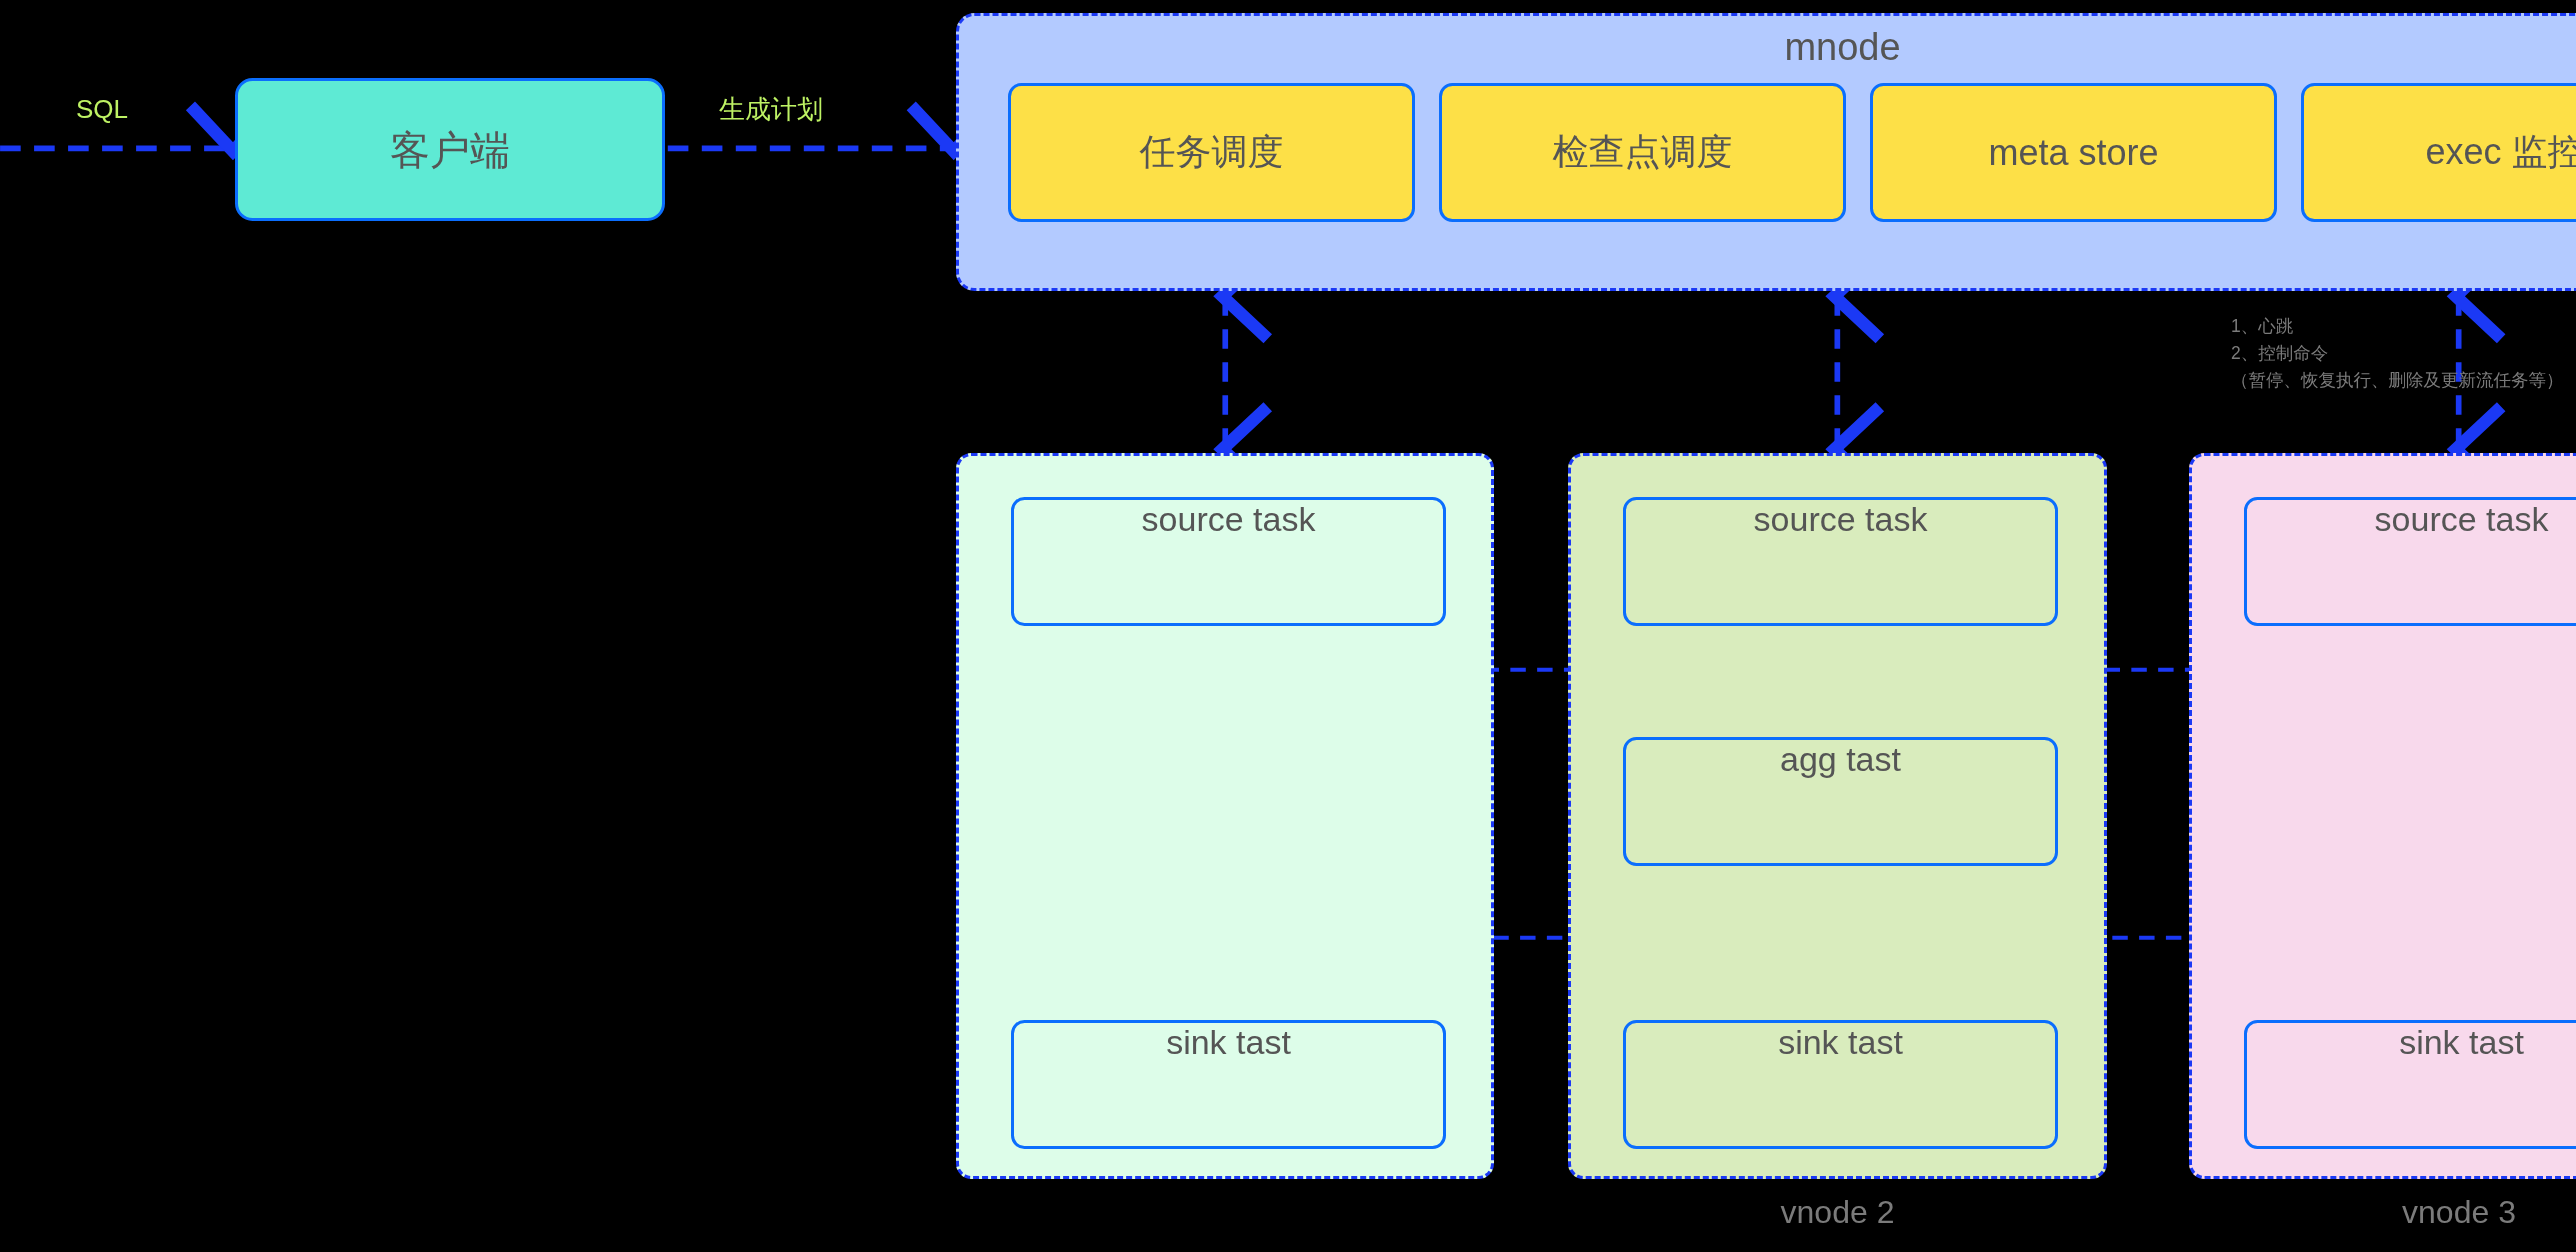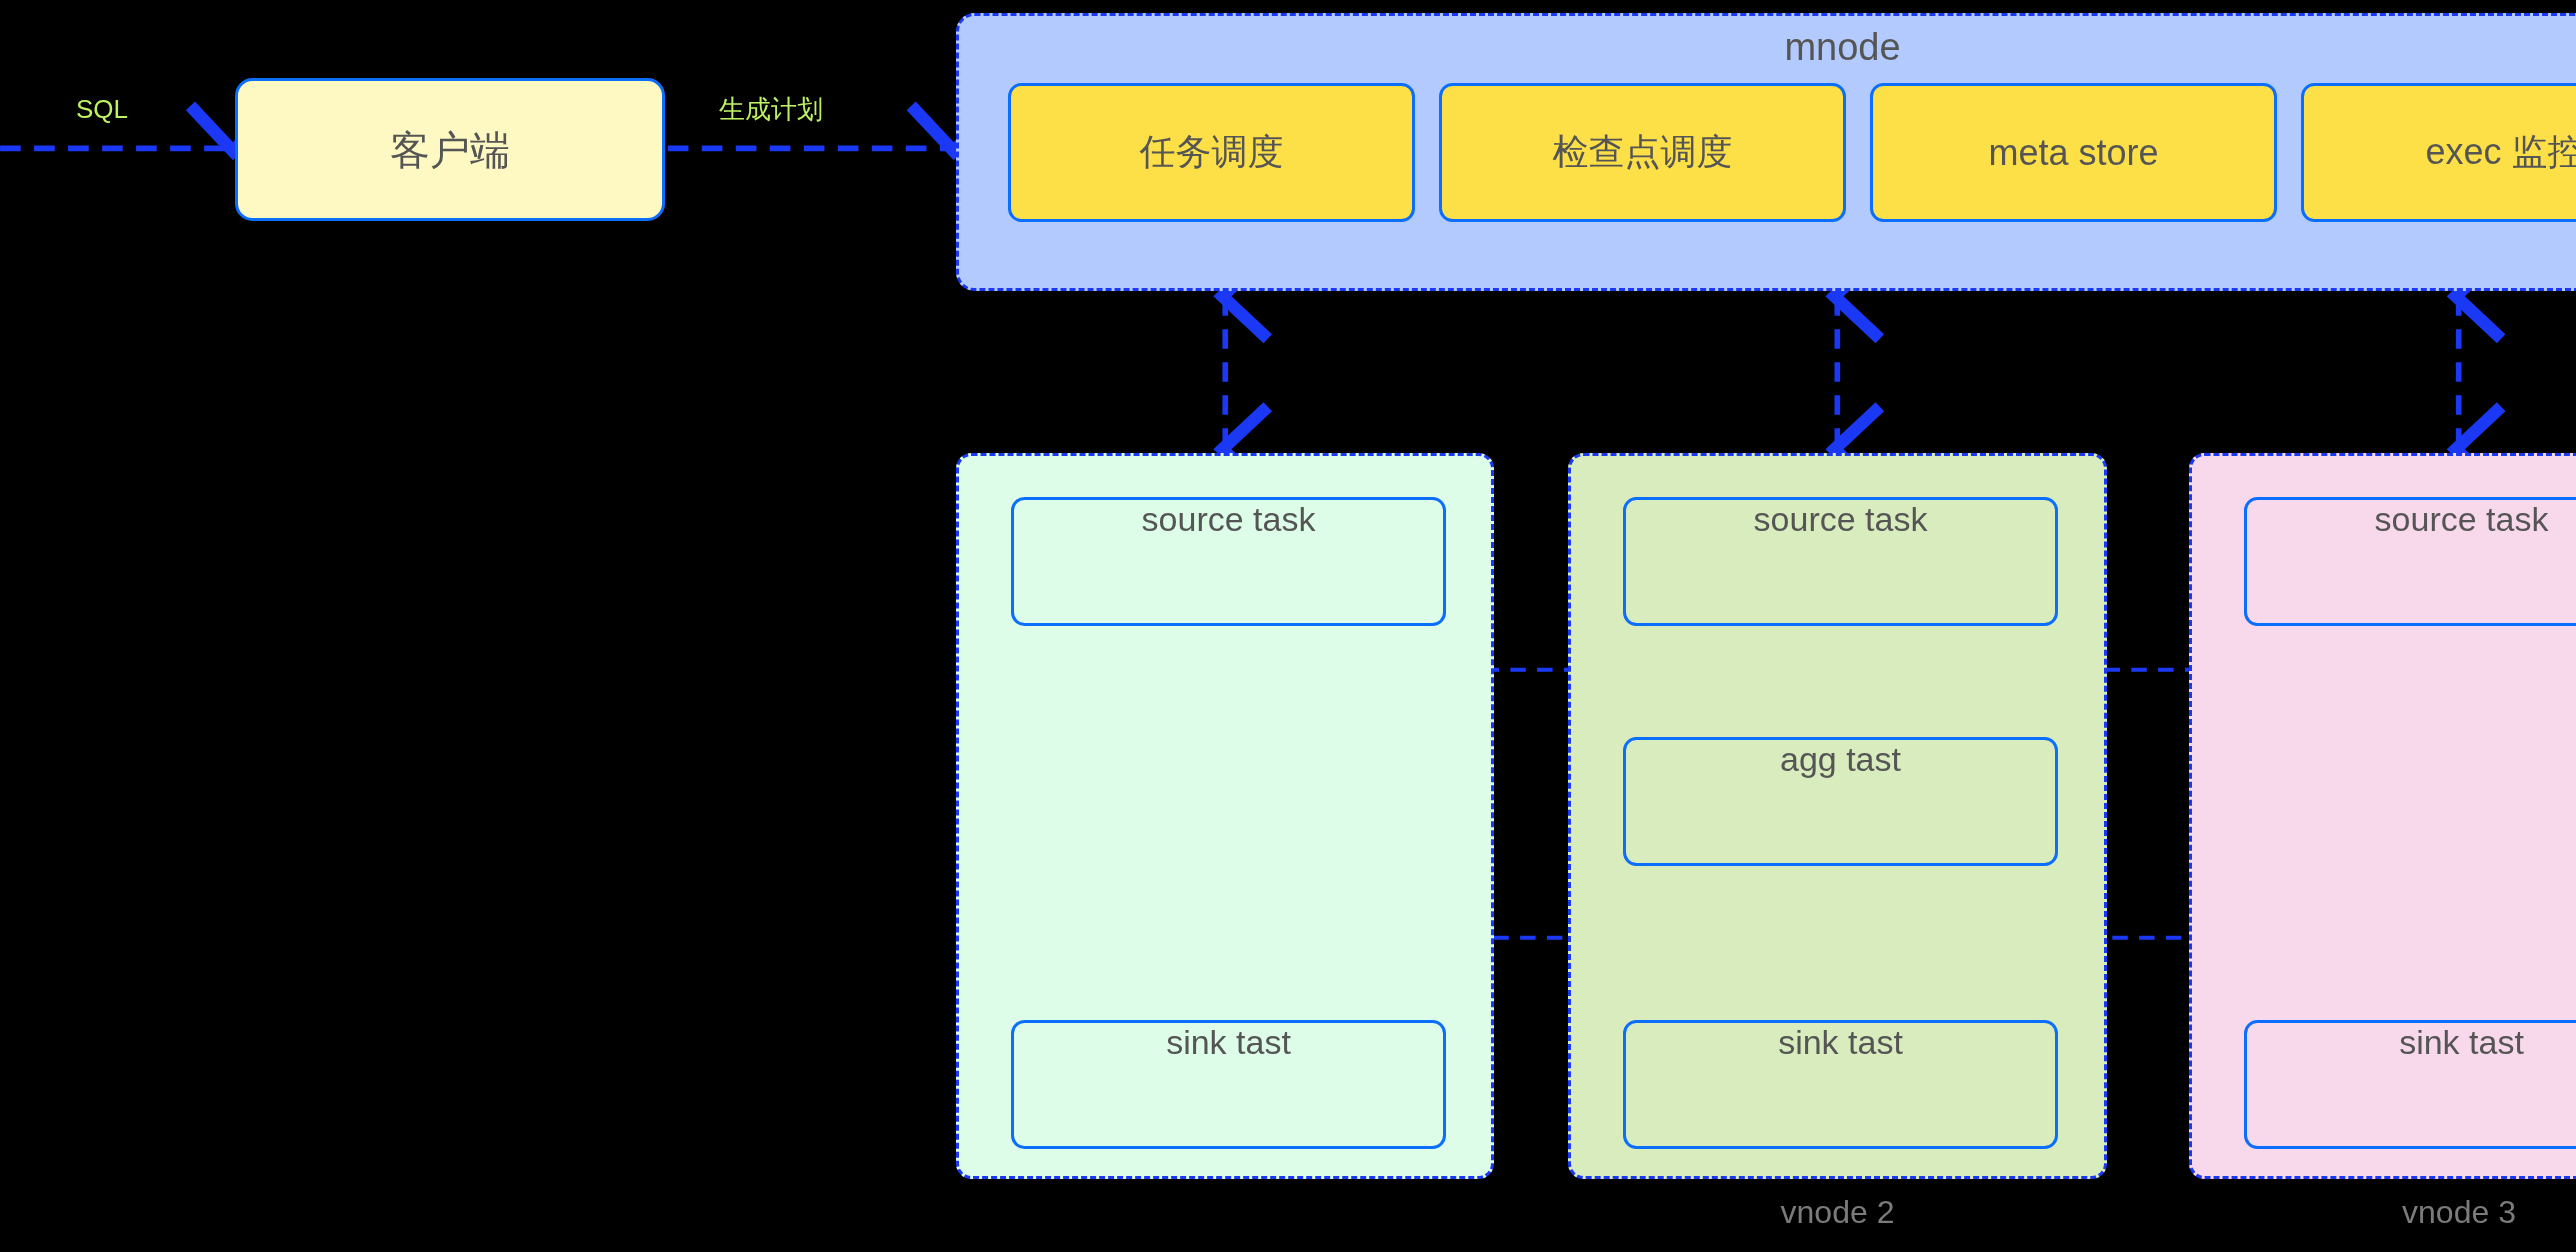--- a/index.html
+++ b/index.html
@@ -32,21 +32,21 @@
     box-sizing: border-box;
     display: flex;
     align-items: center;
     justify-content: center;
     text-align: center;
     color: #555555;
     line-height: 1.25;
   }
   
   .client-box {
-    background: #fef9c3;
+    background: #5eead4;
     border: 3.6px solid #0b6efd;
     border-radius: 17.5px;
     font-size: 40px;
   }
   
   .mnode-container {
     position: absolute;
     box-sizing: border-box;
     background: #b3caff;
     border: 3.6px dashed #1b39f5;
@@ -193,20 +193,25 @@
       <span>检查点调度</span>
     </div>
     <div class="mnode-item" style="left:911px; top:67px; width:407px; height:139px;">
       <span>meta store</span>
     </div>
     <div class="mnode-item" style="left:1342px; top:67px; width:407px; height:139px;">
       <span>exec 监控</span>
     </div>
   </div>
 
+  <div class="note-block" style="left:2231px; top:313px;">
+    <div>1、心跳</div>
+    <div>2、控制命令</div>
+    <div>（暂停、恢复执行、删除及更新流任务等）</div>
+  </div>
 
   <div class="vnode-container" style="left:956px; top:453px; width:538px; height:726px; background:#ddfde9;">
     <div class="task-box" style="left:52px; top:41px; width:435px; height:129px;">
       <span>source task</span>
     </div>
     <div class="task-box" style="left:52px; top:564px; width:435px; height:129px;">
       <span>sink tast</span>
     </div>
   </div>
 

